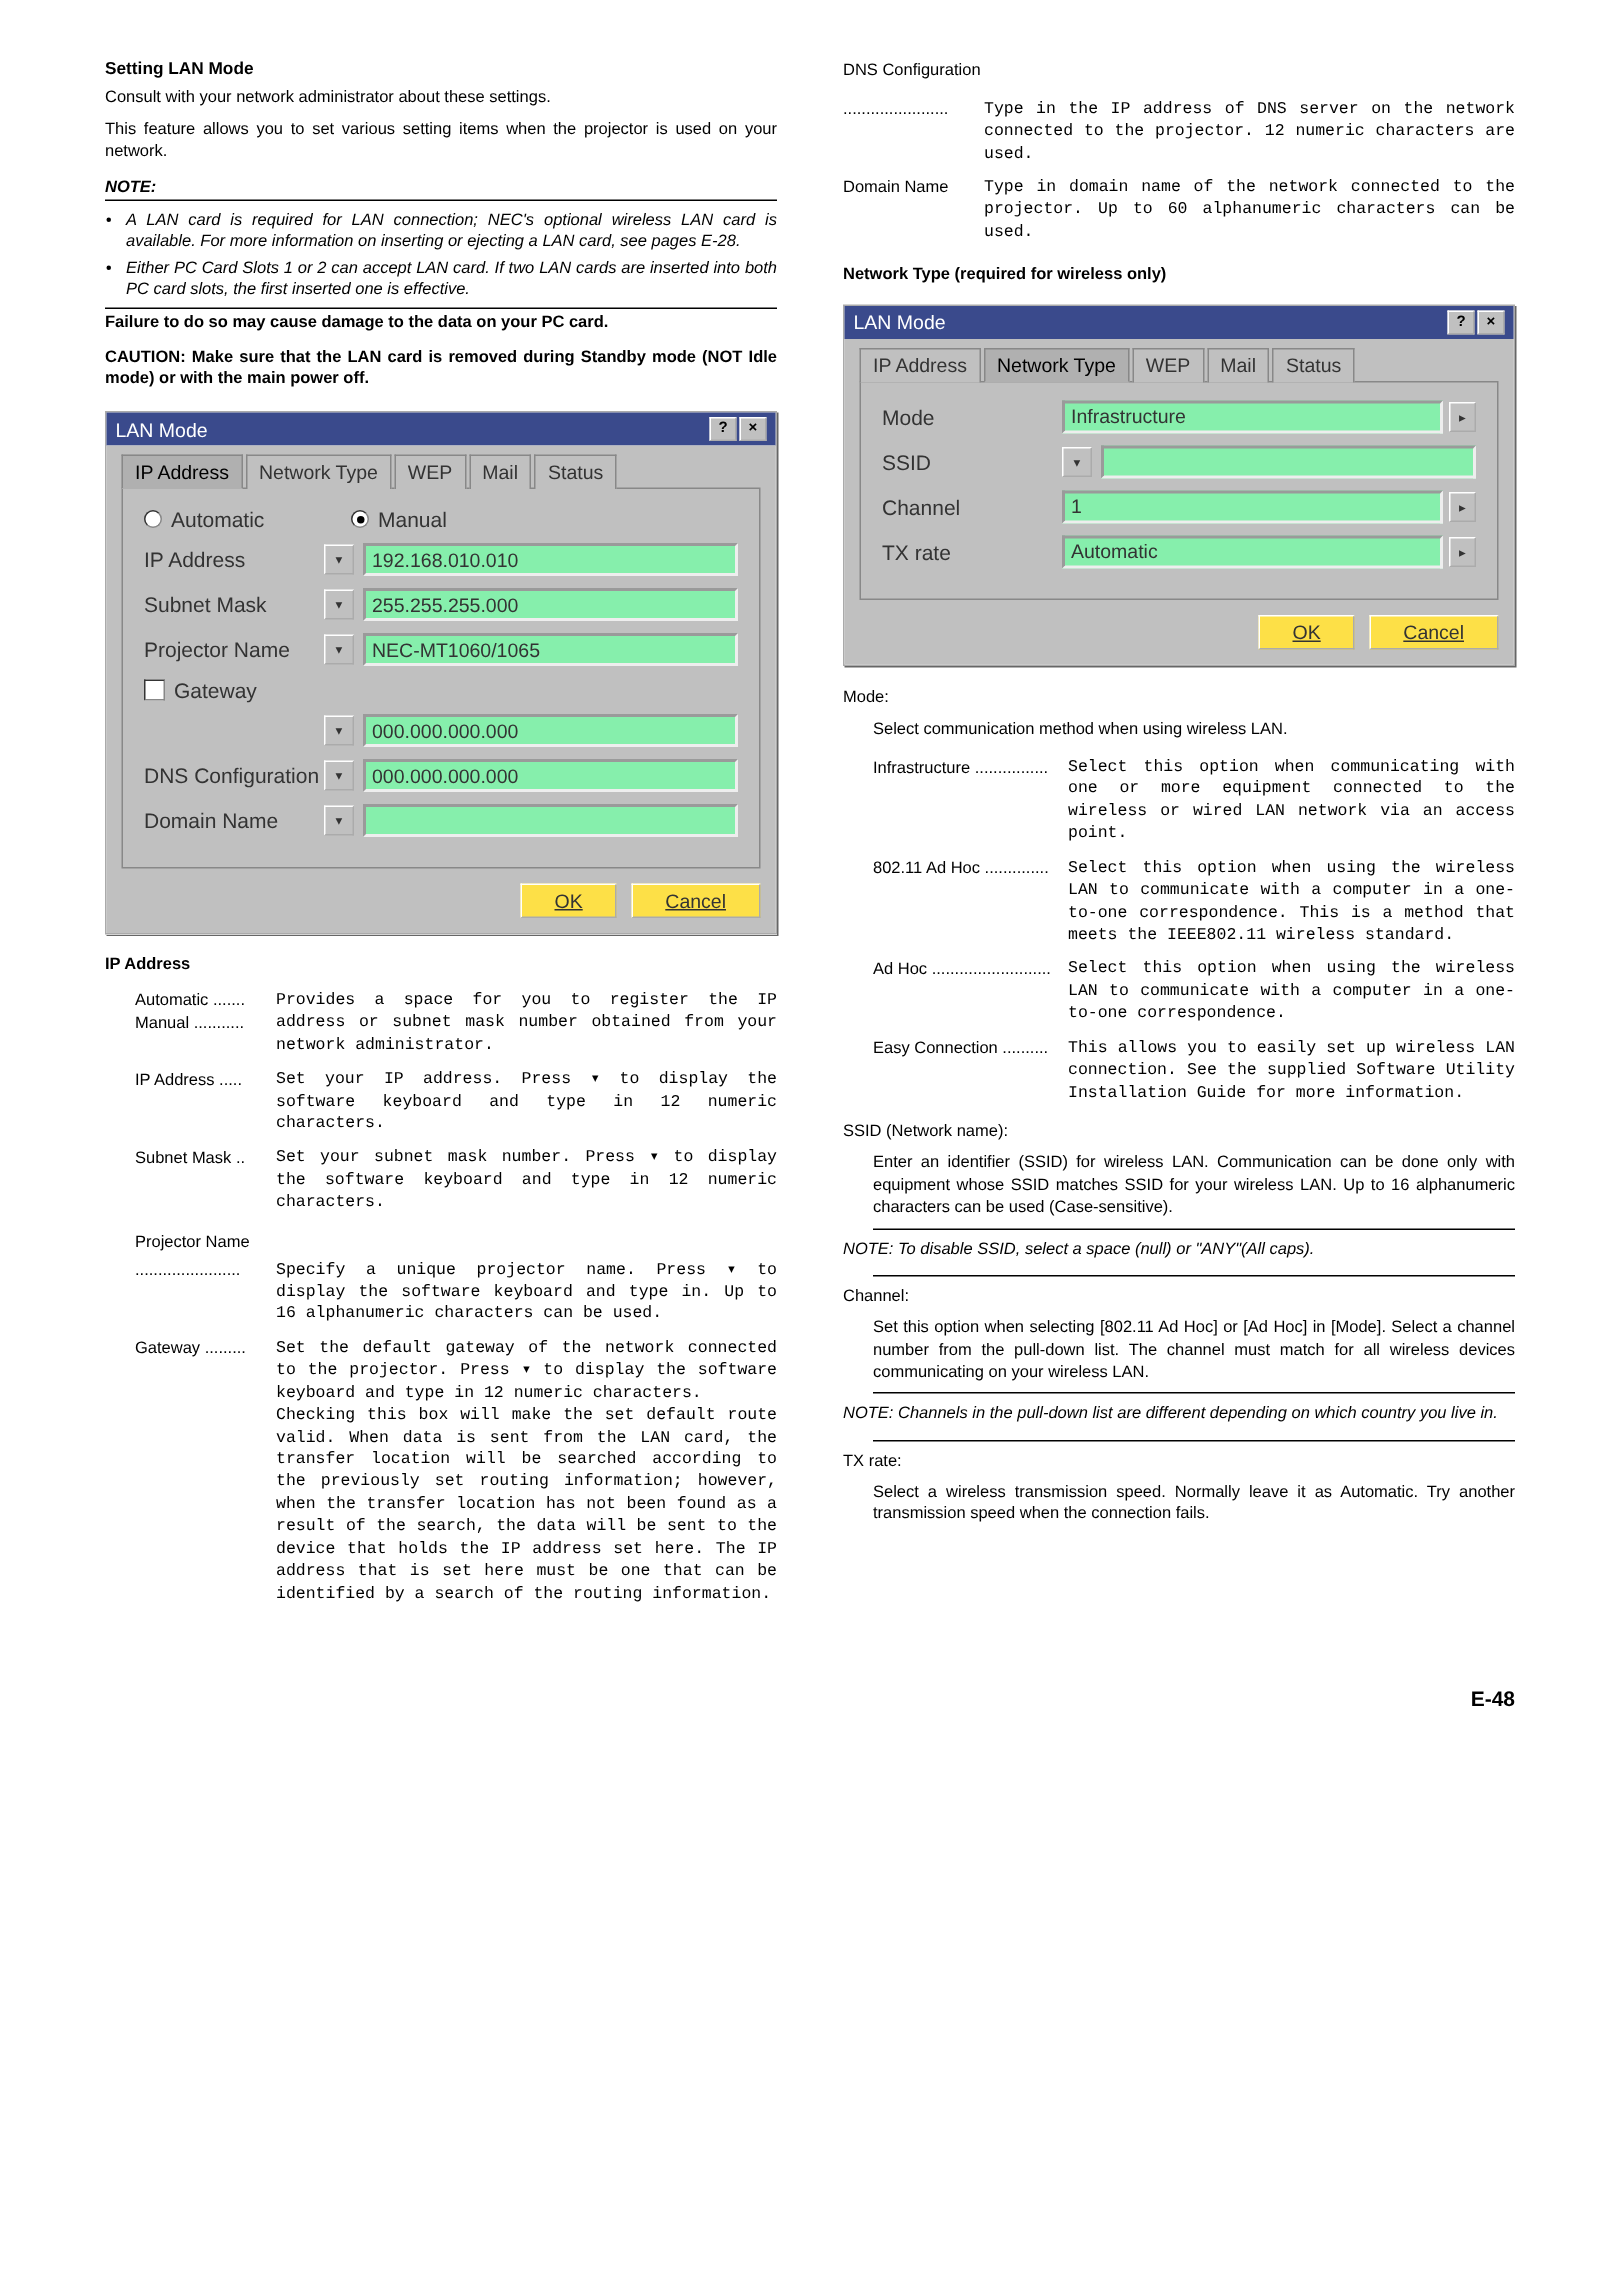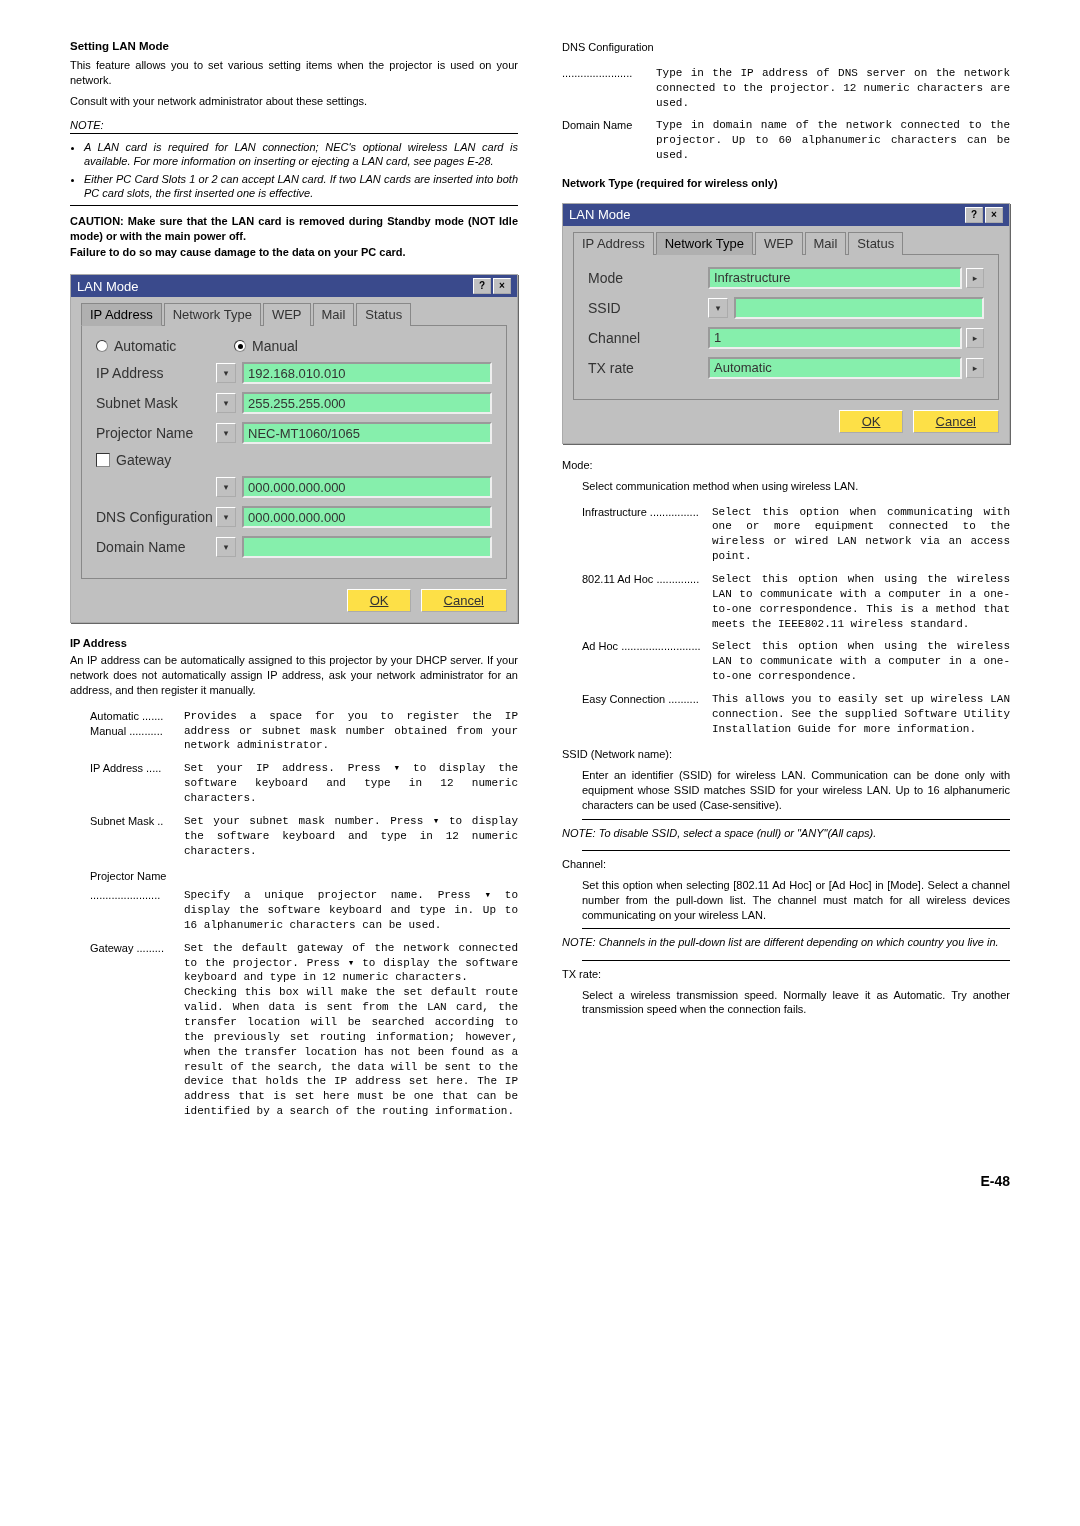--- a/index.html
+++ b/index.html
@@ -19,21 +19,21 @@
   .col {
     flex: 1;
     width: 50%;
   }
   h4.setting-title {
     font-size: 11.5px;
     font-weight: bold;
     margin: 0 0 6px 0;
   }
   p { margin: 0 0 6px 0; line-height: 1.35; text-align: justify; }
-  .note-label { font-weight: normal; font-style: italic; margin-top: 10px; }
+  .note-label { font-weight: bold; font-style: italic; margin-top: 10px; }
   .hr { border-top: 1px solid #000; margin: 2px 0 6px 0; }
   ul.notes { margin: 0 0 4px 14px; padding: 0; }
   ul.notes li { font-style: italic; margin-bottom: 4px; text-align: justify; line-height:1.3}
   .caution { font-weight: bold; margin-top: 8px; line-height:1.35; text-align: justify;}
   .dialog {
     margin: 14px 0;
     border: 1px solid #aaa;
     box-shadow: 1px 1px 0 #666;
   }
   .dlg-title {
@@ -107,33 +107,33 @@
   .note-box { font-style:italic; margin:6px 0 10px 0; line-height:1.3;}
   .page-num { text-align:right; font-weight:bold; font-size:14px; margin-top:43px;}
 </style>
 </head>
 <body>
 
 <div class="columns">
 
   <div class="col">
     <h4 class="setting-title">Setting LAN Mode</h4>
+    <p>Consult with your network administrator about these settings.</p>
     <p>This feature allows you to set various setting items when the projector is used on your network.</p>
-    <p>Consult with your network administrator about these settings.</p>
 
     <div class="note-label">NOTE:</div>
     <div class="hr"></div>
     <ul class="notes">
       <li>A LAN card is required for LAN connection; NEC's optional wireless LAN card is available. For more information on inserting or ejecting a LAN card, see pages E-28.</li>
       <li>Either PC Card Slots 1 or 2 can accept LAN card. If two LAN cards are inserted into both PC card slots, the first inserted one is effective.</li>
     </ul>
     <div class="hr"></div>
 
+    <p class="caution" style="margin-top:-4px">Failure to do so may cause damage to the data on your PC card.</p>
     <p class="caution">CAUTION: Make sure that the LAN card is removed during Standby mode (NOT Idle mode) or with the main power off.</p>
-    <p class="caution" style="margin-top:-4px">Failure to do so may cause damage to the data on your PC card.</p>
 
     <div class="dialog">
       <div class="dlg-title">
         <span>LAN Mode</span>
         <span class="dlg-ctrl">
           <span>?</span>
           <span>×</span>
         </span>
       </div>
       <div class="dlg-body">
@@ -187,21 +187,20 @@
           </div>
         </div>
         <div class="btnrow">
           <span class="btn">OK</span>
           <span class="btn">Cancel</span>
         </div>
       </div>
     </div>
 
     <div class="sub-heading">IP Address</div>
-    <p>An IP address can be automatically assigned to this projector by your DHCP server. If your network does not automatically assign IP address, ask your network administrator for an address, and then register it manually.</p>
 
     <dl class="dl">
       <dt>Automatic .......</dt>
       <dt>Manual ...........</dt>
       <dd>Provides a space for you to register the IP address or subnet mask number obtained from your network administrator.</dd>
       <dt>IP Address .....</dt>
       <dd>Set your IP address. Press ▾ to display the software keyboard and type in 12 numeric characters.</dd>
       <dt>Subnet Mask ..</dt>
       <dd>Set your subnet mask number. Press ▾ to display the software keyboard and type in 12 numeric characters.</dd>
     </dl>

